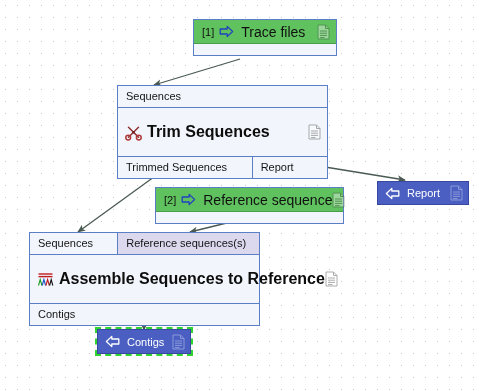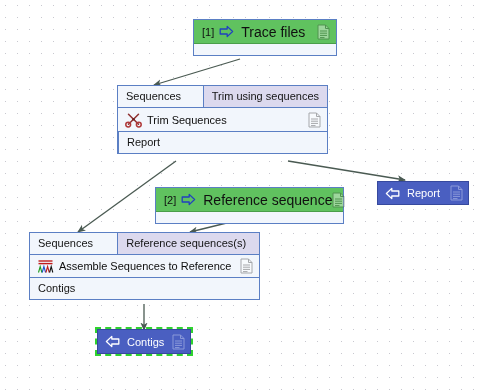--- a/index.html
+++ b/index.html
@@ -83,20 +83,21 @@
   }
 
   
   .pbox {
     position: absolute;
     border: 1px solid #5b7fc4;
     background: #f2f6fc;
     box-sizing: border-box;
     display: flex;
     flex-direction: column;
+    gap: 12px;
   }
   .prow {
     display: flex;
     box-sizing: border-box;
   }
   .ports-in {
     border-bottom: 1px solid #5b7fc4;
   }
   .ports-out {
     border-top: 1px solid #5b7fc4;
@@ -118,22 +119,22 @@
     border-left: 1px solid #5b7fc4;
   }
   .titlerow {
     display: flex;
     align-items: center;
     padding: 3px 6px 3px 7px;
     box-sizing: border-box;
     background: #f2f6fc;
   }
   .ptitle {
-    font-size: 11px;
-    font-weight: normal;
+    font-size: 16px;
+    font-weight: bold;
     color: #0d0d0d;
     white-space: nowrap;
     margin-left: 5px;
   }
 
   
   .ic { display: block; }
   .doc-ic { opacity: 0.45; }
   .doc-ic-w { opacity: 0.5; }
 </style>
@@ -184,23 +185,20 @@
       </span>
     </div>
     <div class="gtail"></div>
   </div>
 
   <div class="pbox" style="left:117px; top:85px; width:211px;">
     <div class="prow ports-in">
       <div class="port" style="width:86px;">
         <span>Sequences</span>
       </div>
-      <div class="port unconnected divider" style="width:125px;">
-        <span>Trim using sequences</span>
-      </div>
     </div>
 
     <div class="titlerow">
       <span>
         <svg class="ic" width="17" height="17" viewBox="0 0 17 17">
           <g stroke="#8e2f2f" stroke-width="1.5" fill="none" stroke-linecap="round">
             <line x1="3.5" y1="3.2" x2="13.5" y2="13.2"></line>
             <line x1="13.5" y1="3.2" x2="3.5" y2="13.2"></line>
           </g>
           <circle cx="3.2" cy="13.6" r="2.4" fill="none" stroke="#b03a3a" stroke-width="1.5"></circle>
@@ -218,20 +216,23 @@
             <line x1="3" y1="7" x2="10" y2="7"></line>
             <line x1="3" y1="9.2" x2="10" y2="9.2"></line>
             <line x1="3" y1="11.4" x2="10" y2="11.4"></line>
             <line x1="3" y1="13.6" x2="7.5" y2="13.6"></line>
           </g>
         </svg>
       </span>
     </div>
 
     <div class="prow ports-out">
+      <div class="port" style="width:135px;">
+        <span>Trimmed Sequences</span>
+      </div>
       <div class="port divider" style="width:76px;">
         <span>Report</span>
       </div>
     </div>
   </div>
 
   <div class="bnode" style="left:377px; top:181px; width:92px; height:24px;">
     <span>
       <svg class="ic" width="15" height="13" viewBox="0 0 15 13">
         <path d="M13.8,4 L6.8,4 L6.8,1.4 L1.4,6.5 L6.8,11.6 L6.8,9 L13.8,9 Z" fill="none" stroke="#ffffff" stroke-width="1.3" stroke-linejoin="round"></path>

